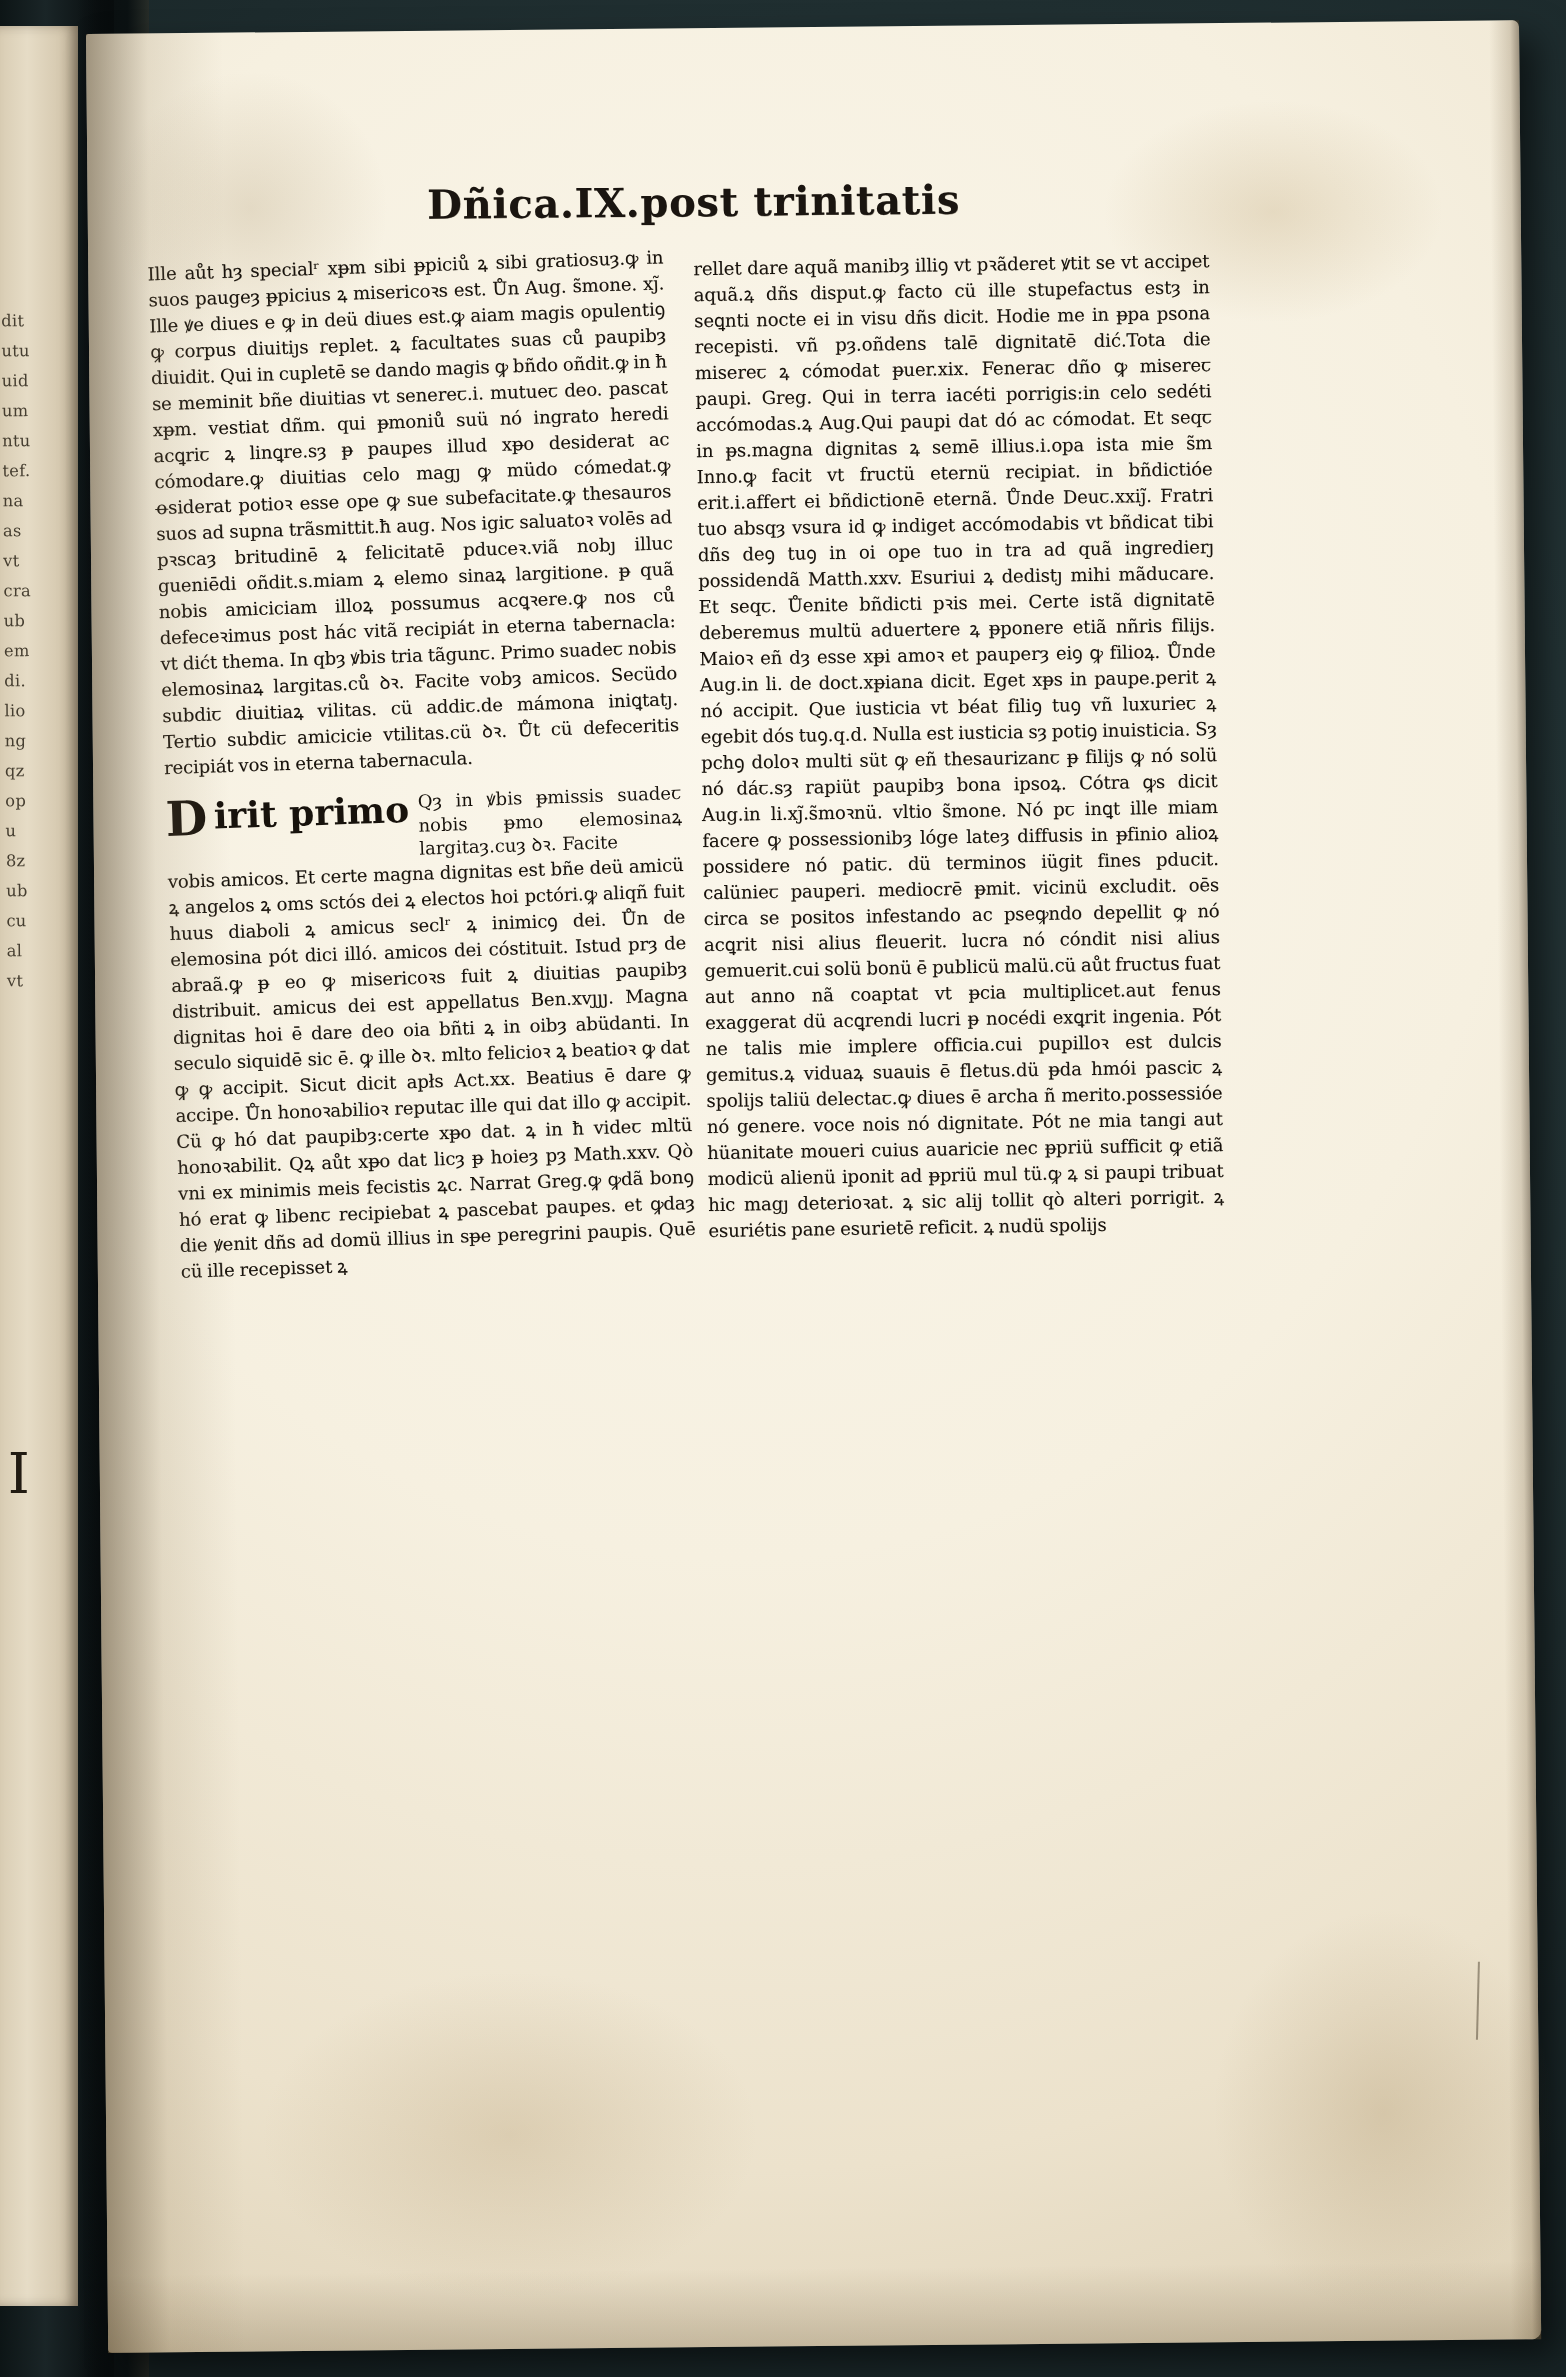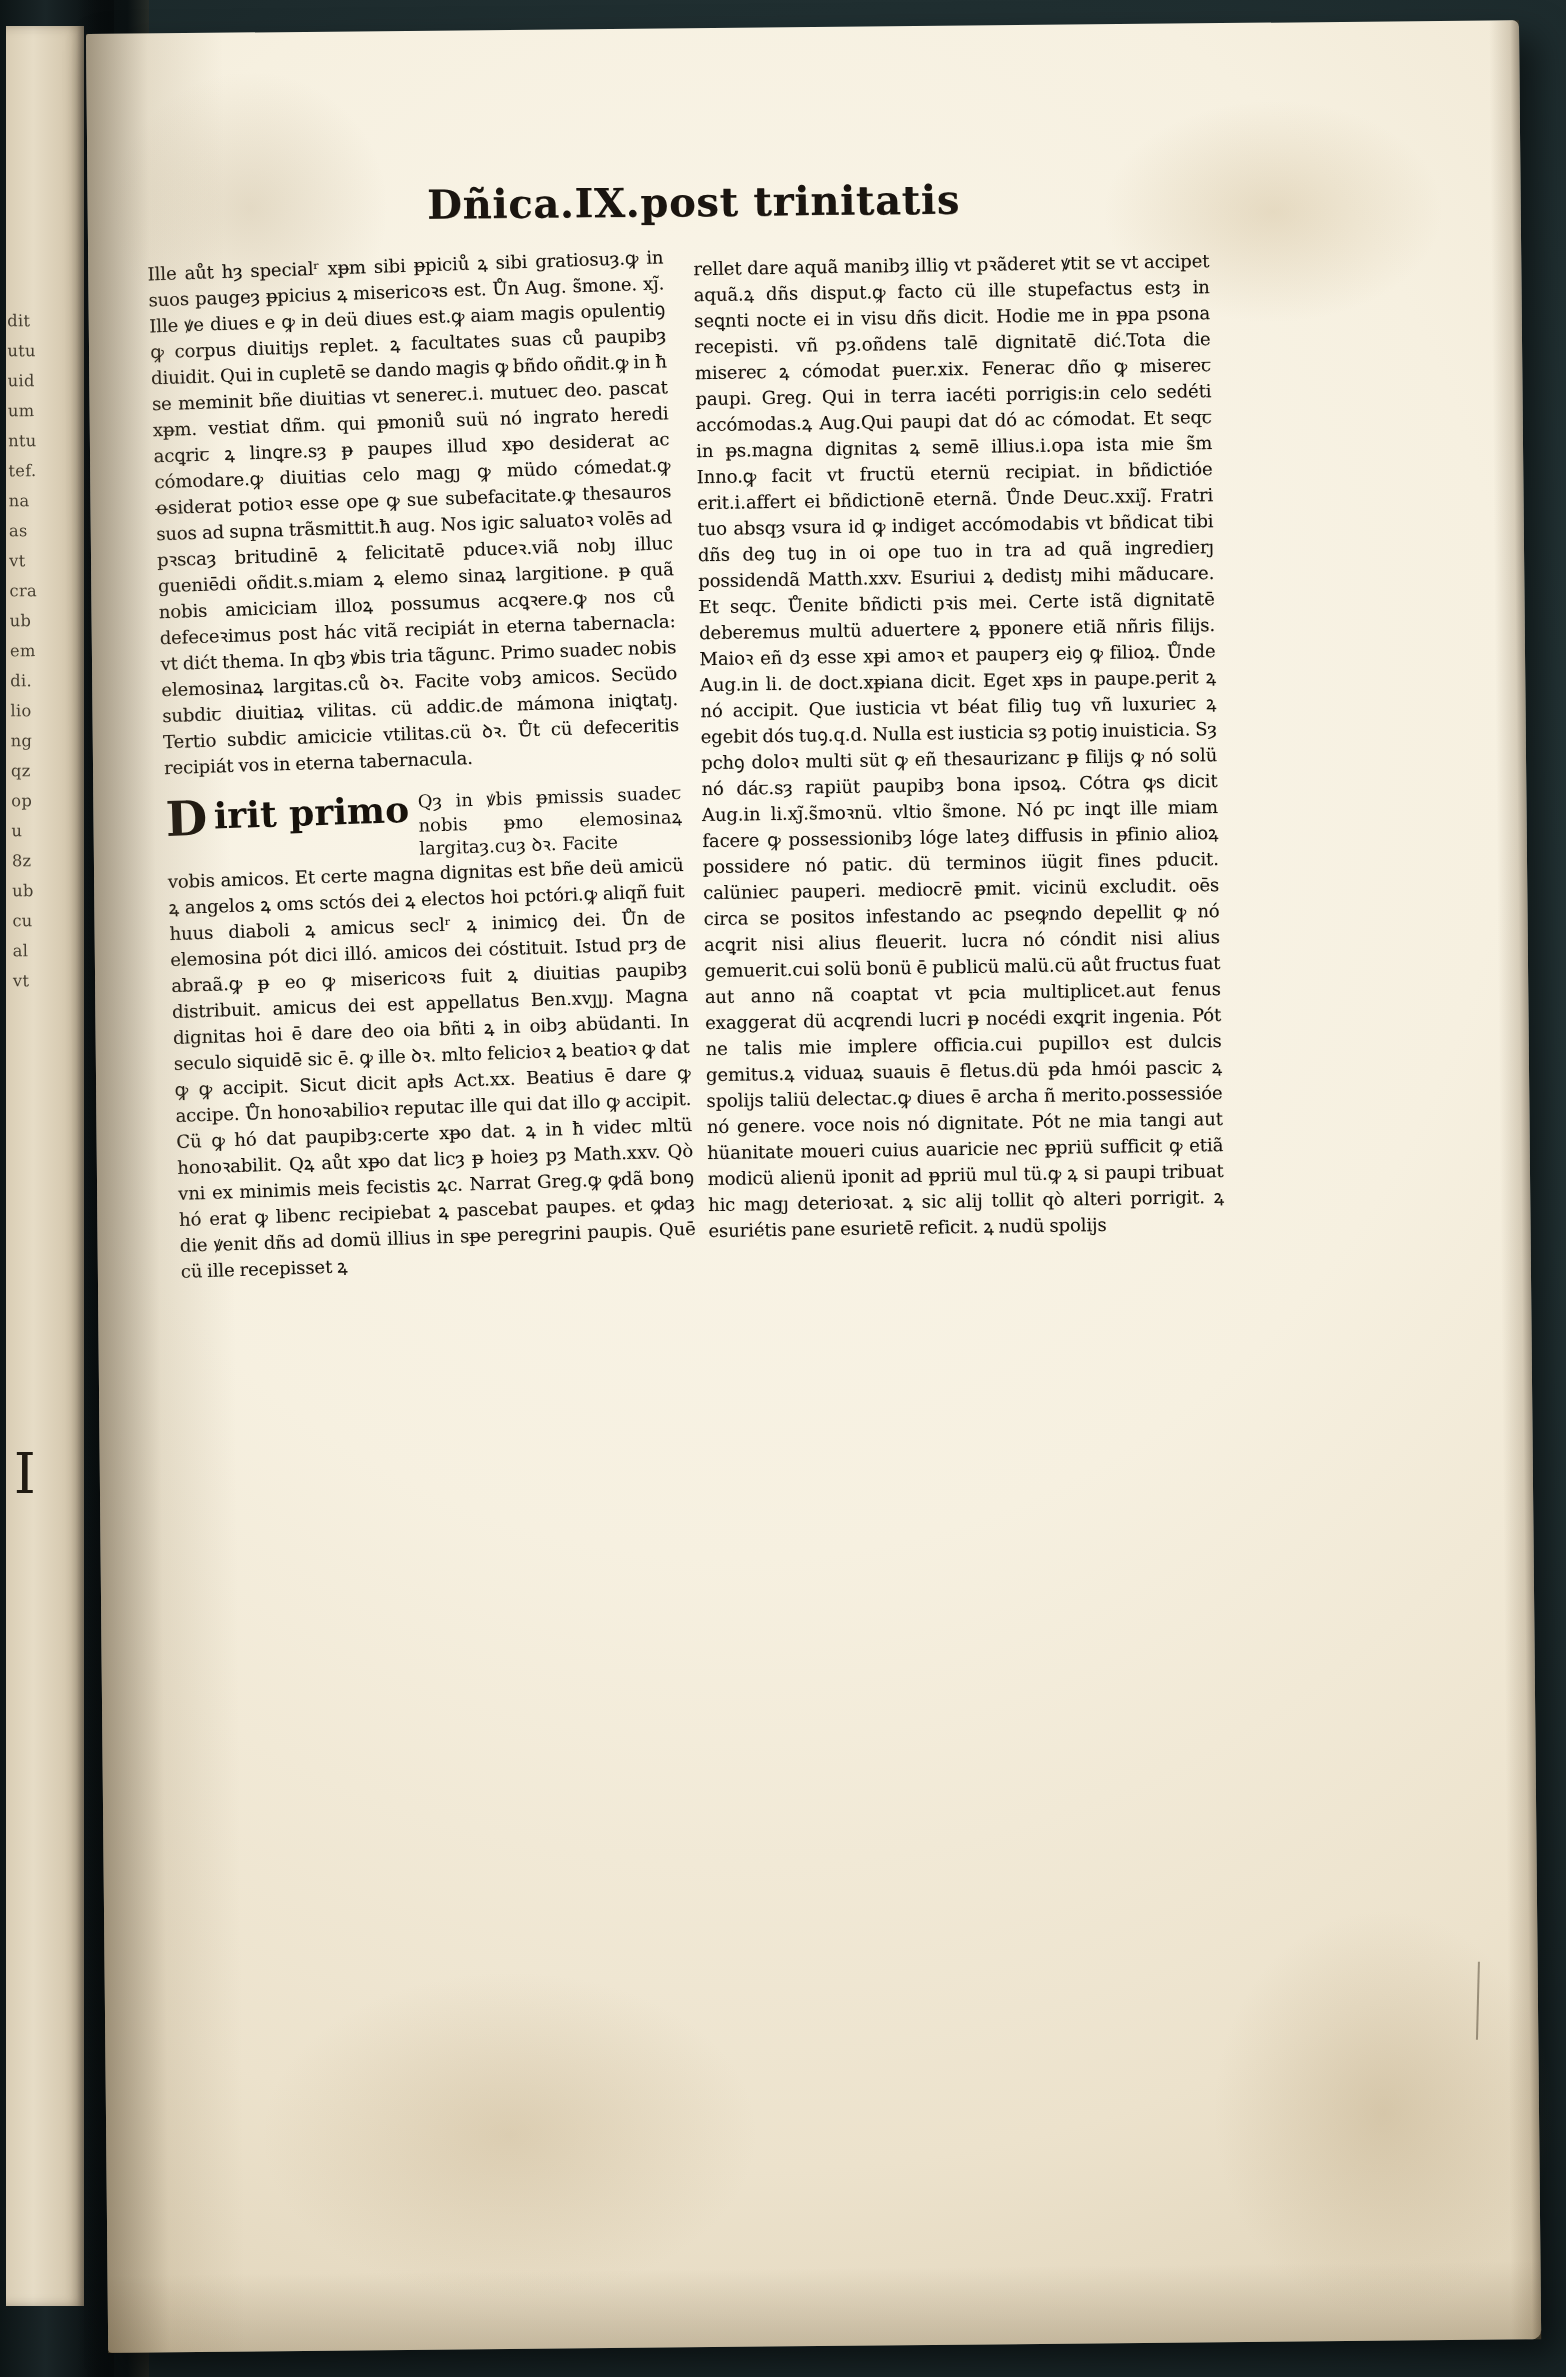--- a/index.html
+++ b/index.html
@@ -26,21 +26,21 @@
   #book-block-left {
     position: absolute;
     left: 0; top: 0;
     width: 114px; height: 2377px;
     background: linear-gradient(90deg,#0d1516 0%, #1a2527 40%, #05090a 100%);
   }
 
   
   #prev-page {
     position: absolute;
-    left: 6px; top: 26px;
+    left: 0; top: 26px;
     width: 78px; height: 2280px;
     background: linear-gradient(90deg,#d9cdb4 0%, #e6dcc6 35%, #cdbfa4 100%);
     box-shadow: inset -9px 0 14.3px -3.9px rgba(40,30,18,0.55);
   }
   #prev-page-text {
     position: absolute;
     left: 3.9px; top: 280px;
     width: 65px;
     font-family: "DejaVu Serif", serif;
     font-size: 16.3px;

